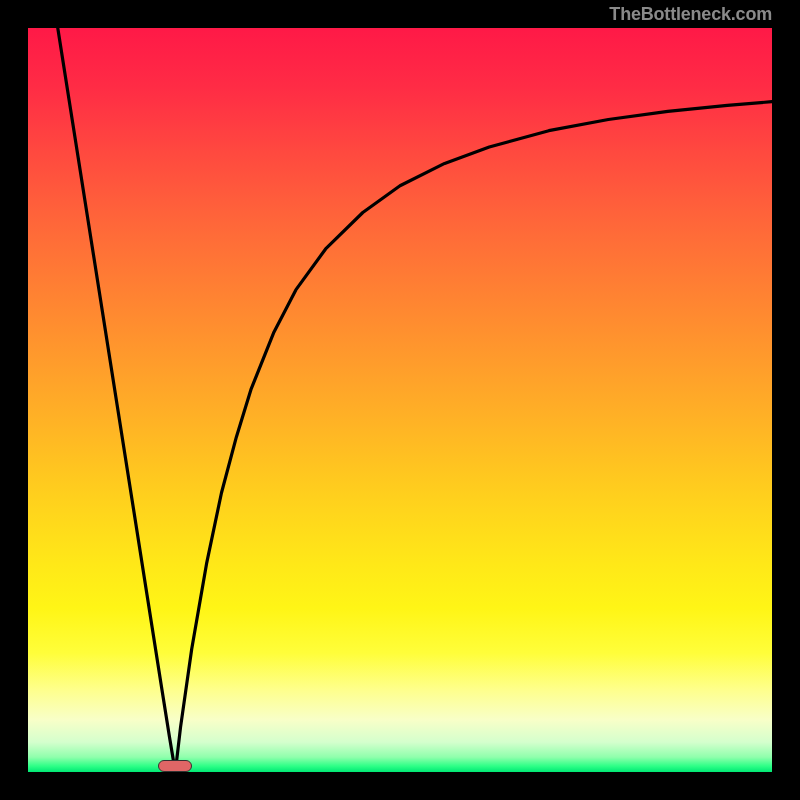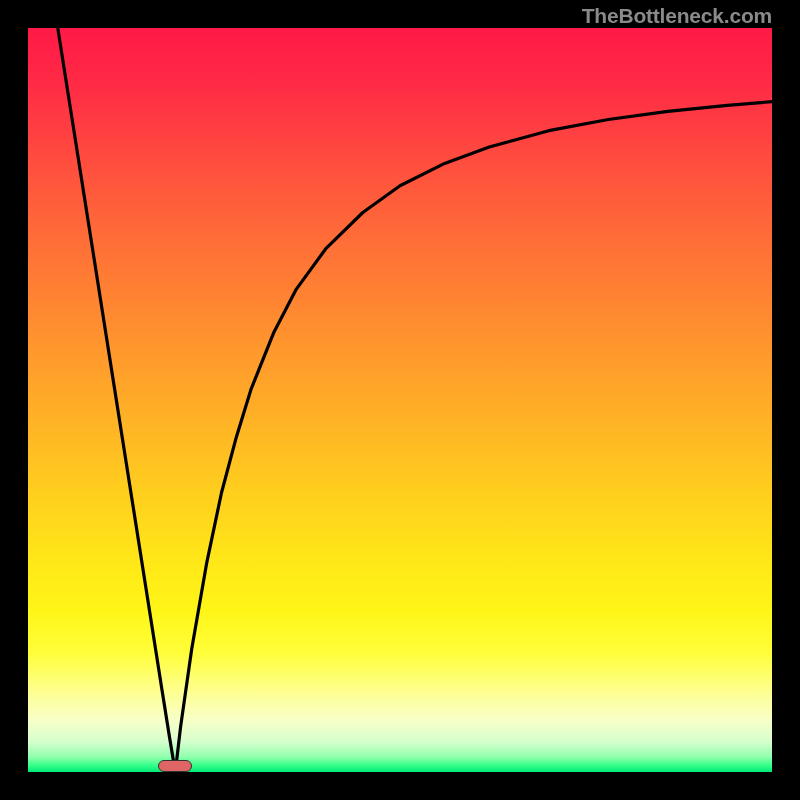--- a/index.html
+++ b/index.html
@@ -60,21 +60,21 @@
     background: #e06666;
     border: 1px solid #333;
     border-radius: 6px;
     transform: translate(-50%, -50%);
   }
   .watermark {
     position: absolute;
     top: 4px;
     right: 28px;
     font-family: Arial, Helvetica, sans-serif;
-    font-size: 21px;
+    font-size: 18px;
     font-weight: 600;
     color: #8a8a8a;
     letter-spacing: -0.2px;
   }
 </style>
 </head>
 <body>
 
 <div class="chart-container">
   <div class="watermark">TheBottleneck.com</div>

